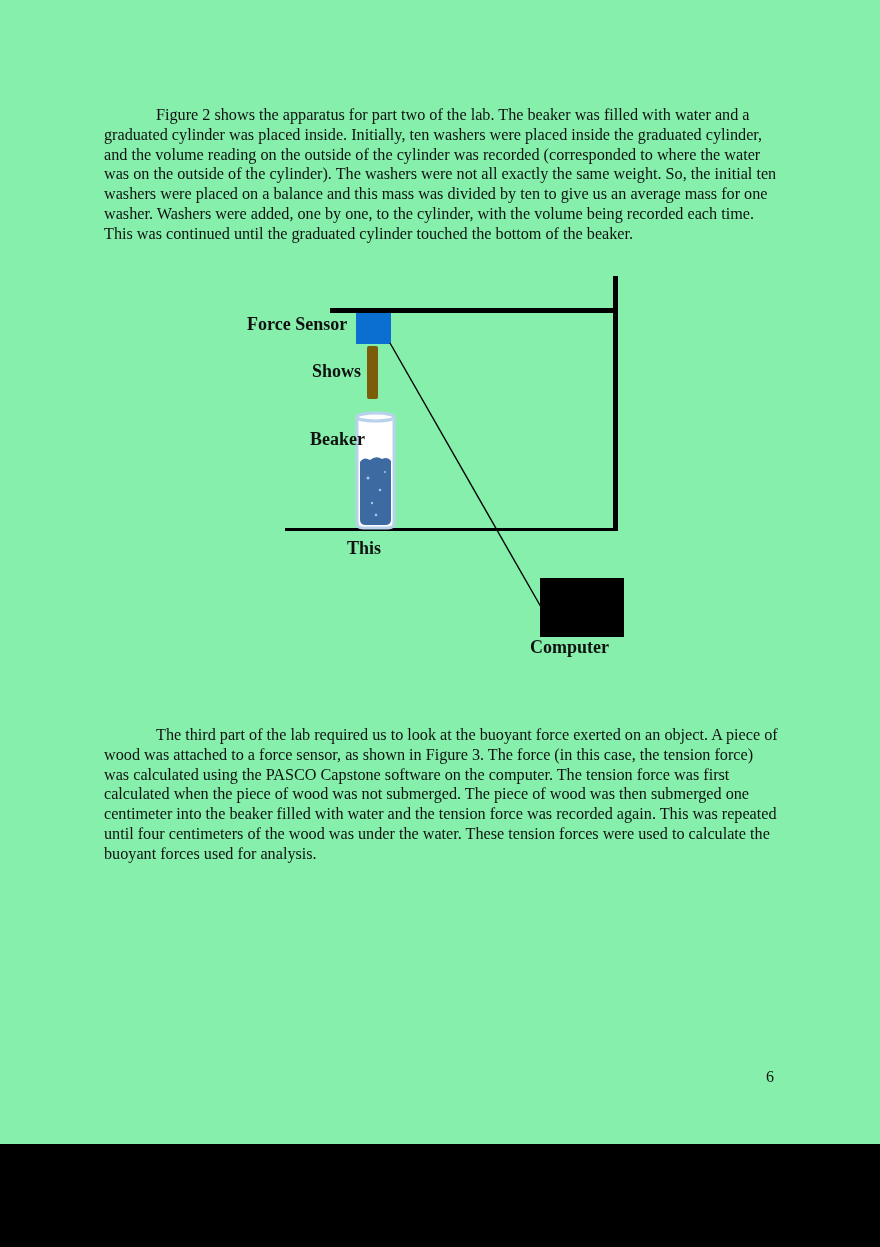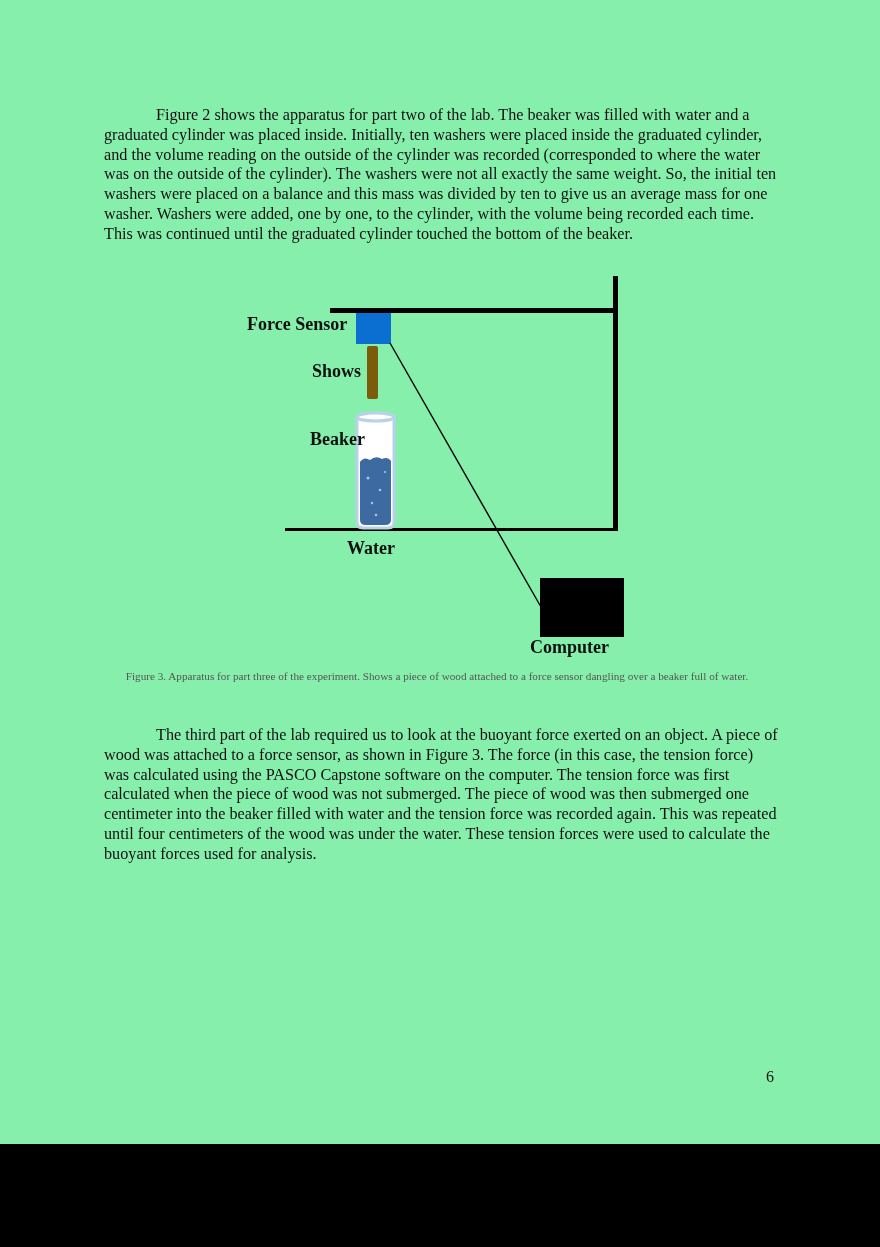--- a/index.html
+++ b/index.html
@@ -59,24 +59,23 @@
         <circle cx="376" cy="515" r="1.3" fill="#a9c4e6"></circle>
       </g>
 
       <line x1="390" y1="343" x2="541" y2="607" stroke="#000" stroke-width="1.4"></line>
 
       <rect x="540" y="578" width="84" height="59" fill="#000"></rect>
     </svg>
     <span class="lbl" style="left:247px; top:314px;">Force Sensor</span>
     <span class="lbl" style="left:312px; top:361px;">Shows</span>
     <span class="lbl" style="left:310px; top:429px;">Beaker</span>
-    <span class="lbl" style="left:347px; top:538px;">Water</span>
+    <span class="lbl" style="left:347px; top:538px;">This</span>
     <span class="lbl" style="left:530px; top:637px;">Computer</span>
   </div>
 
-  <div class="caption">Figure 3. Apparatus for part three of the experiment. Shows a piece of wood attached to a force sensor dangling over a beaker full of water.</div>
 
   <p id="p2" class="para"><span class="indent"></span><span>The third part of the lab required us to look at the buoyant force exerted on an object. A piece of wood was attached to a force sensor, as shown in Figure 3. The force (in this case, the tension force) was calculated using the PASCO Capstone software on the computer. The tension force was first calculated when the piece of wood was not submerged. The piece of wood was then submerged one centimeter into the beaker filled with water and the tension force was recorded again. This was repeated until four centimeters of the wood was under the water. These tension forces were used to calculate the buoyant forces used for analysis.</span></p>
 
   <div class="pagenum">6</div>
 </div>
 
 <div class="blackbar"></div>
 
 </body></html>

